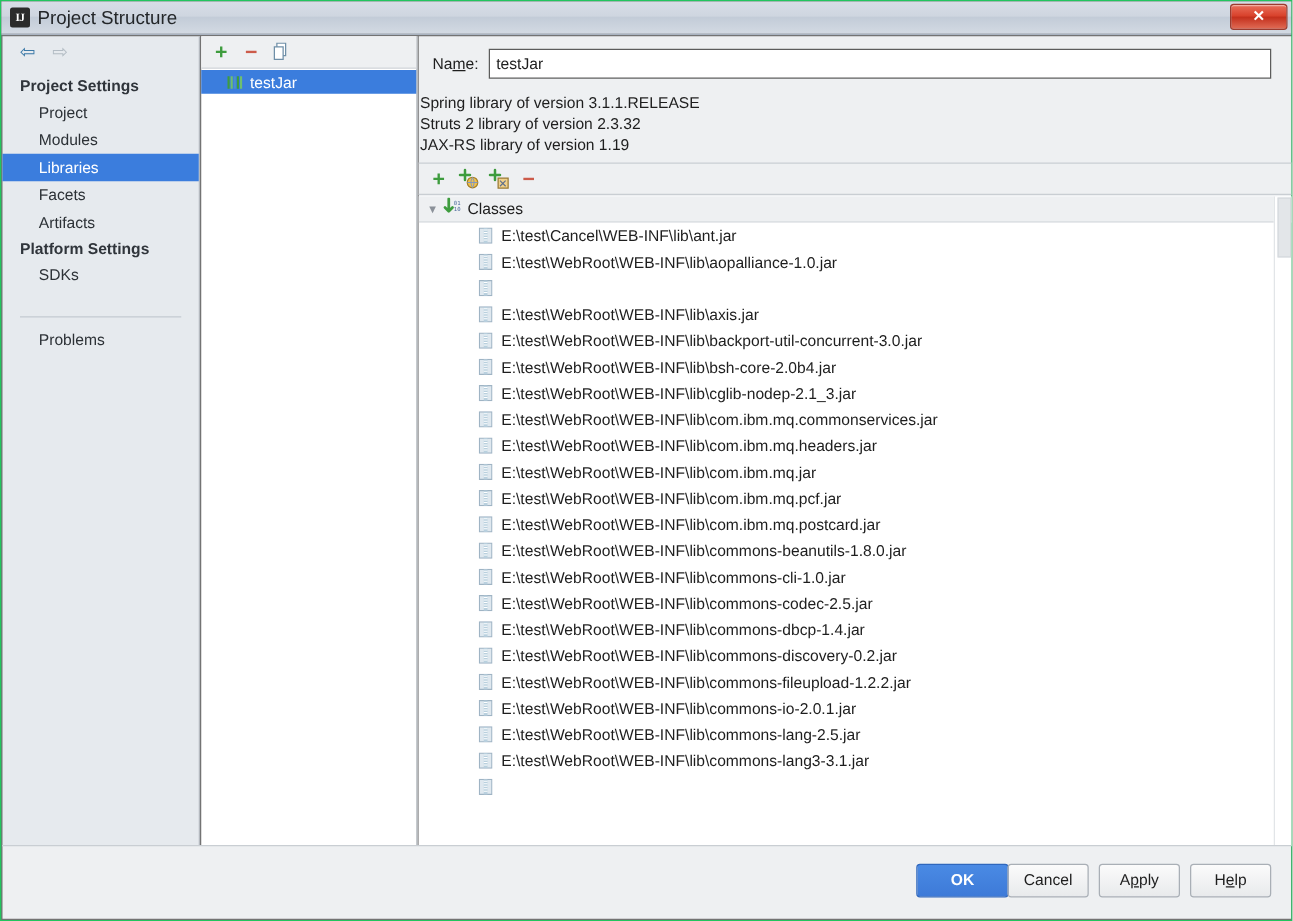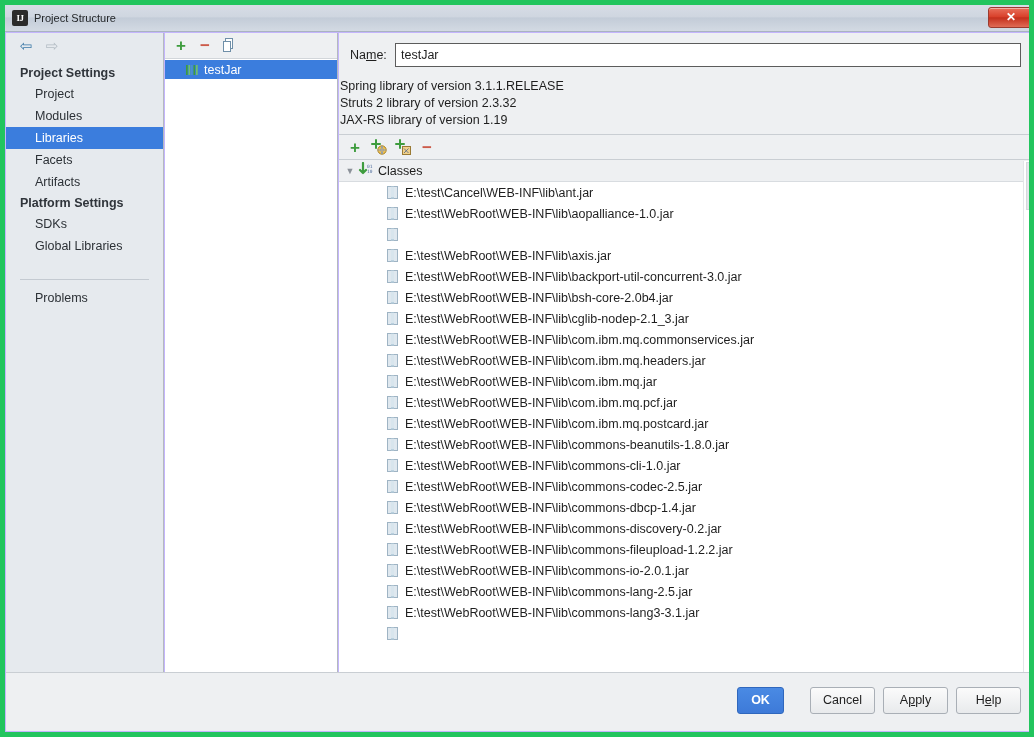--- a/index.html
+++ b/index.html
@@ -14,22 +14,22 @@
     font-size: 12px;
     color: #1e1e1e;
     overflow: hidden;
   }
 
   #dialog {
     position: relative;
     width: 1034px;
     height: 737px;
     box-sizing: border-box;
-    background: #c4b5fd;
-    border: 5px solid #22c55e;
+    background: #737373;
+    border: 1px solid #22c55e;
     overflow: hidden;
   }
 
   
   #titlebar {
     position: absolute;
     left: 0; top: 0;
     width: 1034px;
     height: 27px;
     background: linear-gradient(to bottom, #d7dde6 0%, #cfd6e0 45%, #c3ccd8 50%, #d3dae3 100%);
@@ -46,21 +46,21 @@
     font-size: 9px;
     font-weight: bold;
     line-height: 16px;
     text-align: center;
     letter-spacing: -0.5px;
     font-family: "Liberation Serif", serif;
   }
   #window-title {
     position: absolute;
     left: 29px; top: 5px;
-    font-size: 11px;
+    font-size: 15px;
     color: #232629;
     line-height: 17px;
   }
   #close-button {
     position: absolute;
     right: 5px; top: 2px;
     width: 44px; height: 19px;
     border-radius: 3px;
     border: 1px solid #9b3b2f;
     background: linear-gradient(to bottom, #e8705c 0%, #d9422c 45%, #c4301d 52%, #e06b55 100%);
@@ -334,21 +334,21 @@
     background: linear-gradient(to bottom, #4a8ae4 0%, #3d7ad8 100%);
     border: 1px solid #2f67bd;
     color: #ffffff;
     font-weight: bold;
   }
   .dlg-btn.normal {
     background: linear-gradient(to bottom, #fbfbfb 0%, #e8eaec 100%);
     border: 1px solid #a9afb6;
     color: #1e1e1e;
   }
-  #btn-ok     { left: 731px; width: 47px; }
+  #btn-ok     { left: 731px; width: 74px; }
   #btn-cancel { left: 804px; width: 65px; }
   #btn-apply  { left: 877px; width: 65px; }
   #btn-help   { left: 950px; width: 65px; }
   .dlg-btn u { text-decoration: underline; }
 </style>
 </head>
 <body>
 
 <div id="dialog">
 
@@ -365,21 +365,20 @@
     </div>
     <div id="sidebar-list">
         <div class="group-header">Project Settings</div>
         <div class="side-item">Project</div>
         <div class="side-item">Modules</div>
         <div class="side-item selected">Libraries</div>
         <div class="side-item">Facets</div>
         <div class="side-item">Artifacts</div>
         <div class="group-header">Platform Settings</div>
         <div class="side-item">SDKs</div>
-        <div class="side-item">Global Libraries</div>
         <div class="side-spacer"></div>
         <div id="side-divider"></div>
         <div class="side-item" style="margin-top: 7px;">Problems</div>
       </div>
   </div>
 
   <div id="libpanel">
     <div id="lib-toolbar">
       <div class="tb-icon" id="lib-add">+</div>
       <div class="tb-icon" id="lib-remove">−</div>

